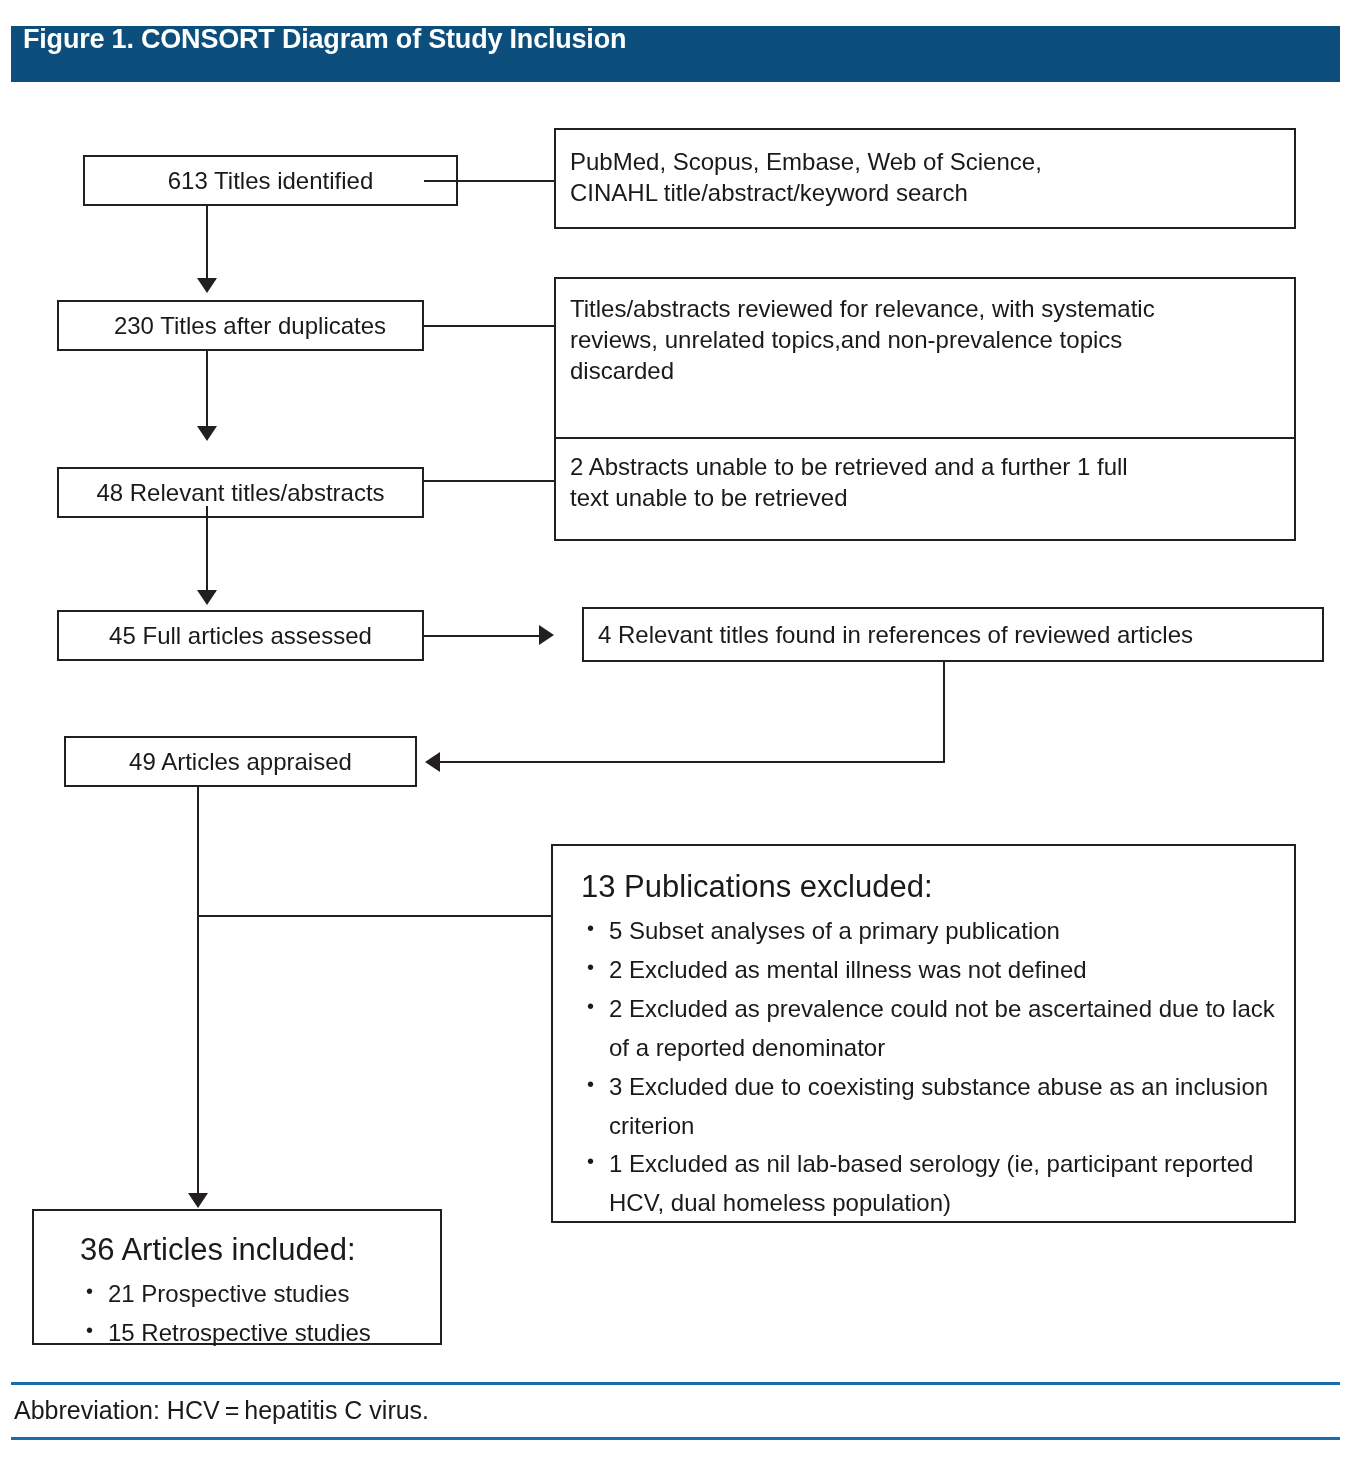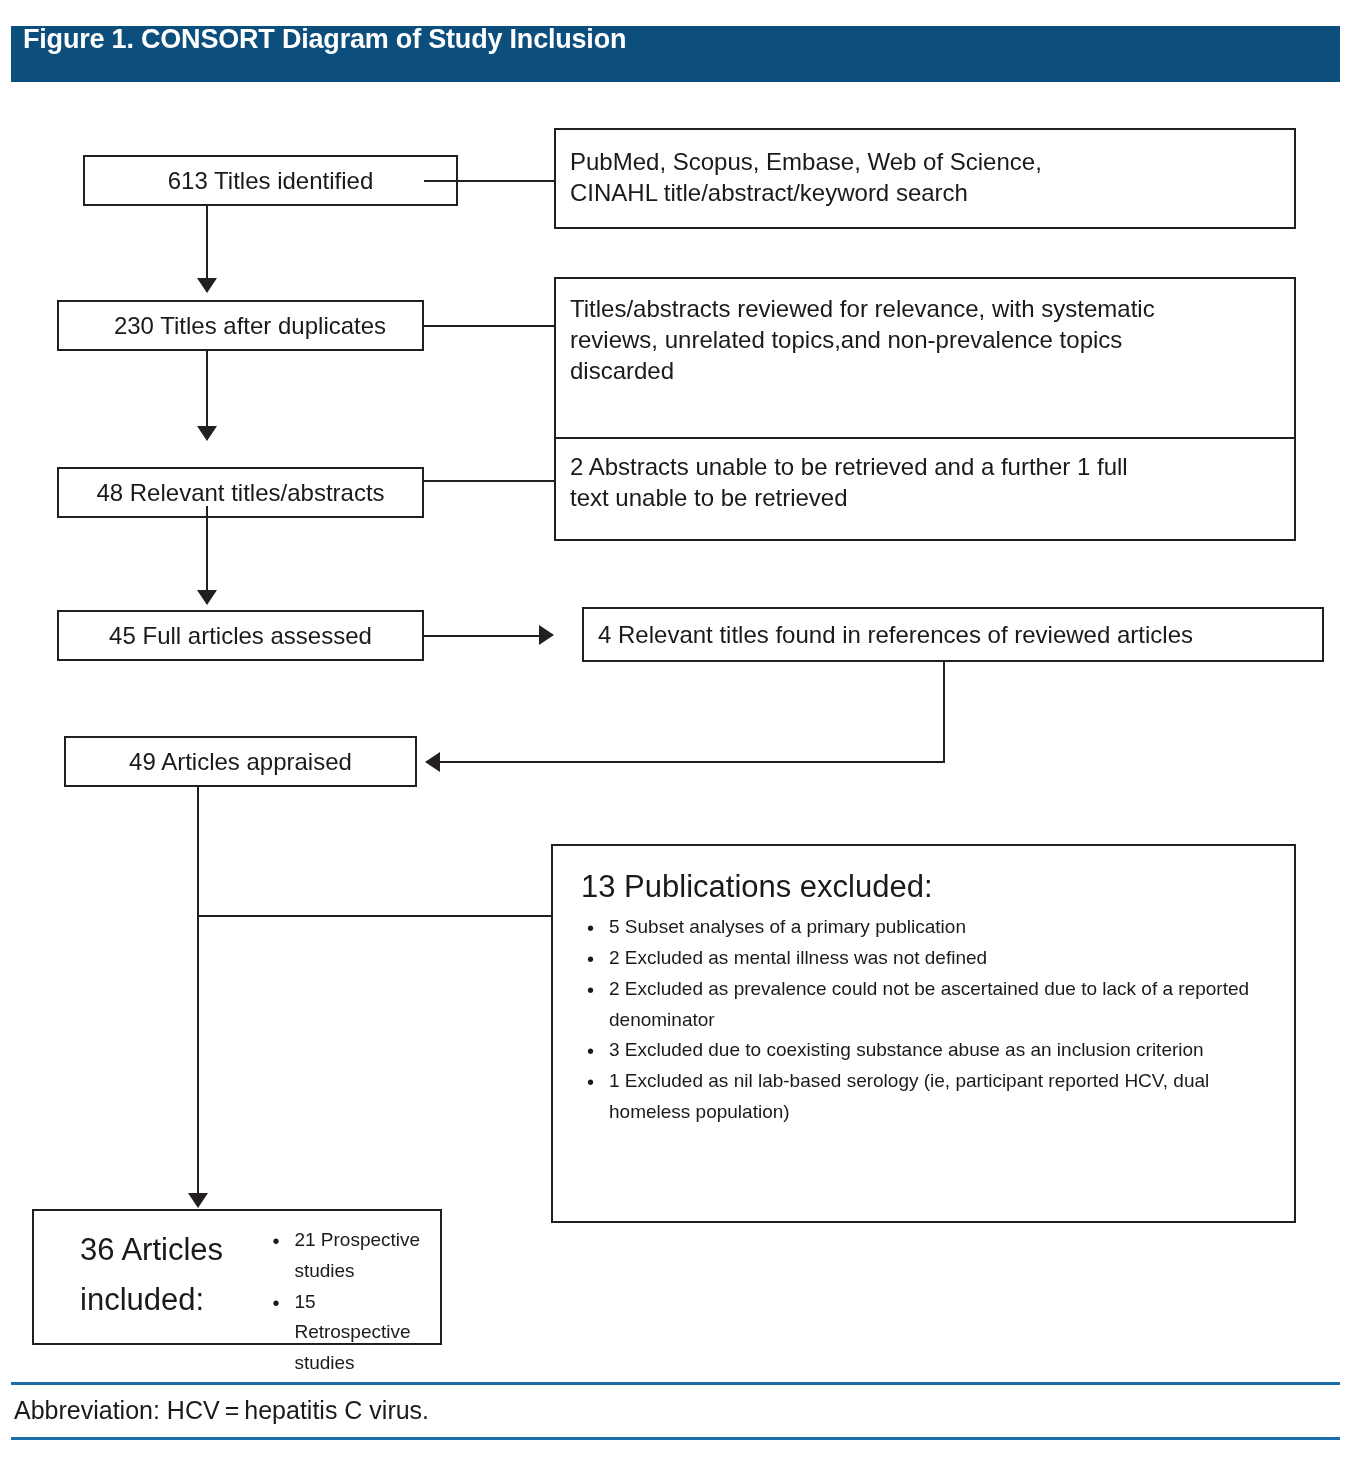--- a/index.html
+++ b/index.html
@@ -68,21 +68,21 @@
 
   
   .blist {
     margin: 0;
     padding: 0;
     list-style: none;
   }
   .blist li {
     position: relative;
     padding-left: 28px;
-    font-size: 19px;
+    font-size: 24px;
     line-height: 1.62;
     color: #1a1a1a;
   }
   .blist li::before {
     content: "\2022";
     position: absolute;
     left: 6px;
     top: 0;
     font-size: 20px;
   }
@@ -221,21 +221,21 @@
       <li>2 Excluded as prevalence could not be ascertained due to lack of a reported denominator</li>
       <li>3 Excluded due to coexisting substance abuse as an inclusion criterion</li>
       <li>1 Excluded as nil lab-based serology (ie, participant reported HCV, dual homeless population)</li>
     </ul>
   </div>
 
   <div class="ln-v" style="left:197px; top:787px; height:410px;"></div>
   <div class="arrow-down" style="left:188px; top:1193px;"></div>
   <div class="ln-h" style="left:199px; top:915px; width:352px;"></div>
 
-  <div class="box top-align" style="left:32px; top:1209px; width:410px; height:136px; padding:14px 14px 16px 46px; flex-direction:row;">
+  <div class="box top-align" style="left:32px; top:1209px; width:410px; height:136px; padding:14px 14px 16px 46px; flex-direction:column;">
     <div class="lead-line">36 Articles included:</div>
     <ul class="blist">
       <li>21 Prospective studies</li>
       <li>15 Retrospective studies</li>
     </ul>
   </div>
 
   <div class="rule" style="top:1382px;"></div>
   <div class="footer-note" style="top:1395px;">Abbreviation: HCV = hepatitis C virus.</div>
   <div class="rule" style="top:1437px;"></div>

